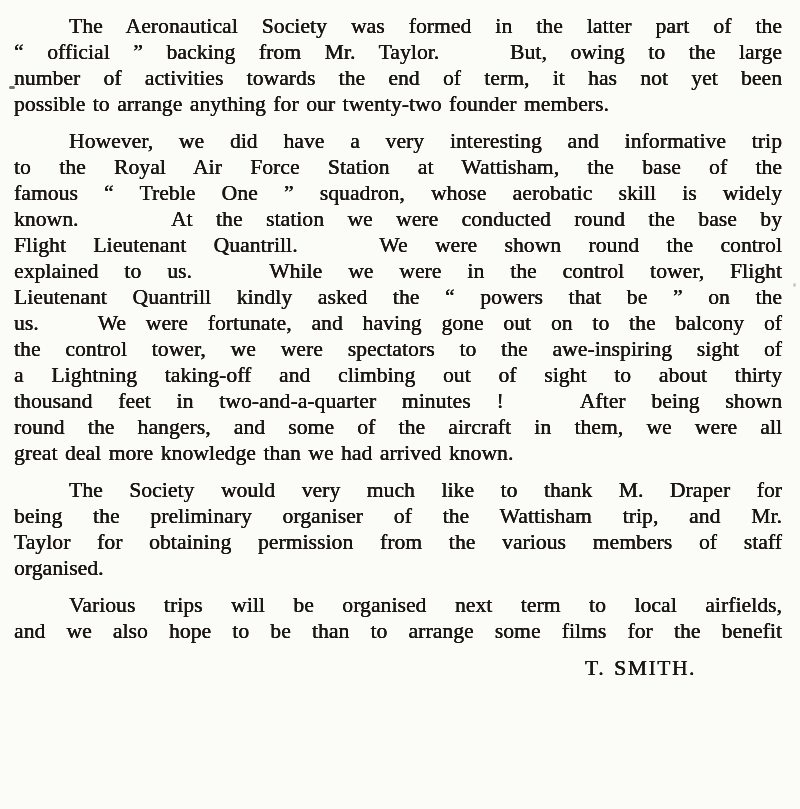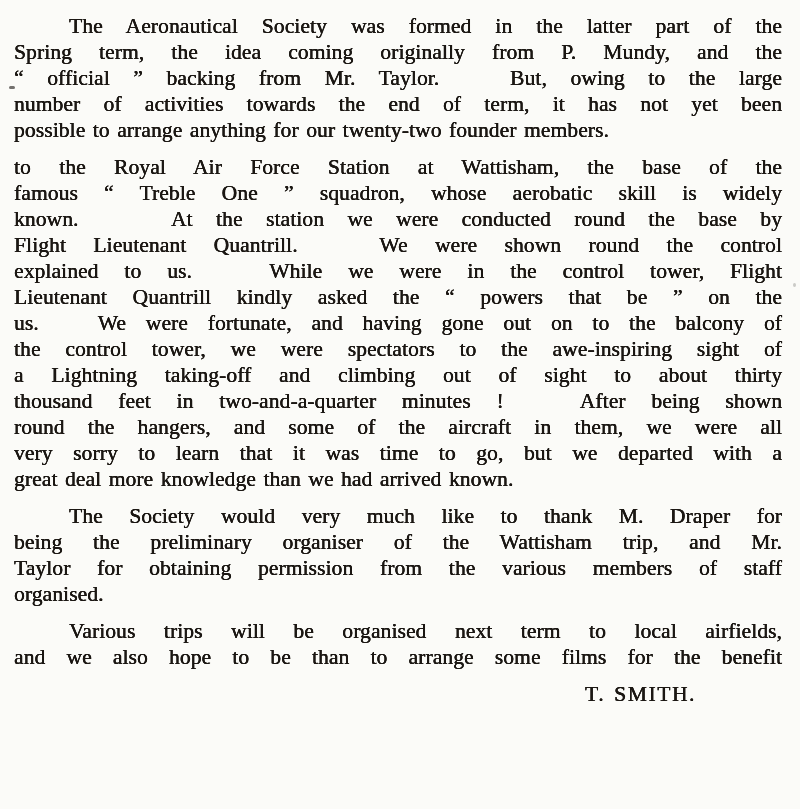--- a/index.html
+++ b/index.html
@@ -44,38 +44,37 @@
   .speck.s2 { left: 29px; top: 566px; width: 3px; height: 3px; opacity: .5; }
   .speck.s3 { left: 793px; top: 283px; width: 3px; height: 4px; opacity: .35; }
 </style>
 </head>
 <body>
 
 <div class="page">
   <div id="doc-body">
       <div class="para">
         <div class="line first">The Aeronautical Society was formed in the latter part of the</div>
-        <div class="line">Spring term, the idea coming originally from P. Mundy, and the</div>
         <div class="line">“ official ” backing from Mr. Taylor.&nbsp;&nbsp; But, owing to the large</div>
         <div class="line">number of activities towards the end of term, it has not yet been</div>
         <div class="line last">possible to arrange anything for our twenty-two founder members.</div>
       </div>
       <div class="para">
+        <div class="line first">However, we did have a very interesting and informative trip</div>
         <div class="line">to the Royal Air Force Station at Wattisham, the base of the</div>
         <div class="line">famous “ Treble One ” squadron, whose aerobatic skill is widely</div>
         <div class="line">known.&nbsp;&nbsp;&nbsp; At the station we were conducted round the base by</div>
         <div class="line">Flight Lieutenant Quantrill.&nbsp;&nbsp; We were shown round the control</div>
         <div class="line">explained to us.&nbsp;&nbsp; While we were in the control tower, Flight</div>
         <div class="line">Lieutenant Quantrill kindly asked the “ powers that be ” on the</div>
         <div class="line">us.&nbsp;&nbsp; We were fortunate, and having gone out on to the balcony of</div>
         <div class="line">the control tower, we were spectators to the awe-inspiring sight of</div>
         <div class="line">a Lightning taking-off and climbing out of sight to about thirty</div>
         <div class="line">thousand feet in two-and-a-quarter minutes !&nbsp;&nbsp; After being shown</div>
         <div class="line">round the hangers, and some of the aircraft in them, we were all</div>
-        <div class="line">very sorry to learn that it was time to go, but we departed with a</div>
         <div class="line last">great deal more knowledge than we had arrived known.</div>
       </div>
       <div class="para">
         <div class="line first">The Society would very much like to thank M. Draper for</div>
         <div class="line">being the preliminary organiser of the Wattisham trip, and Mr.</div>
         <div class="line">Taylor for obtaining permission from the various members of staff</div>
         <div class="line last">organised.</div>
       </div>
       <div class="para">
         <div class="line first">Various trips will be organised next term to local airfields,</div>

